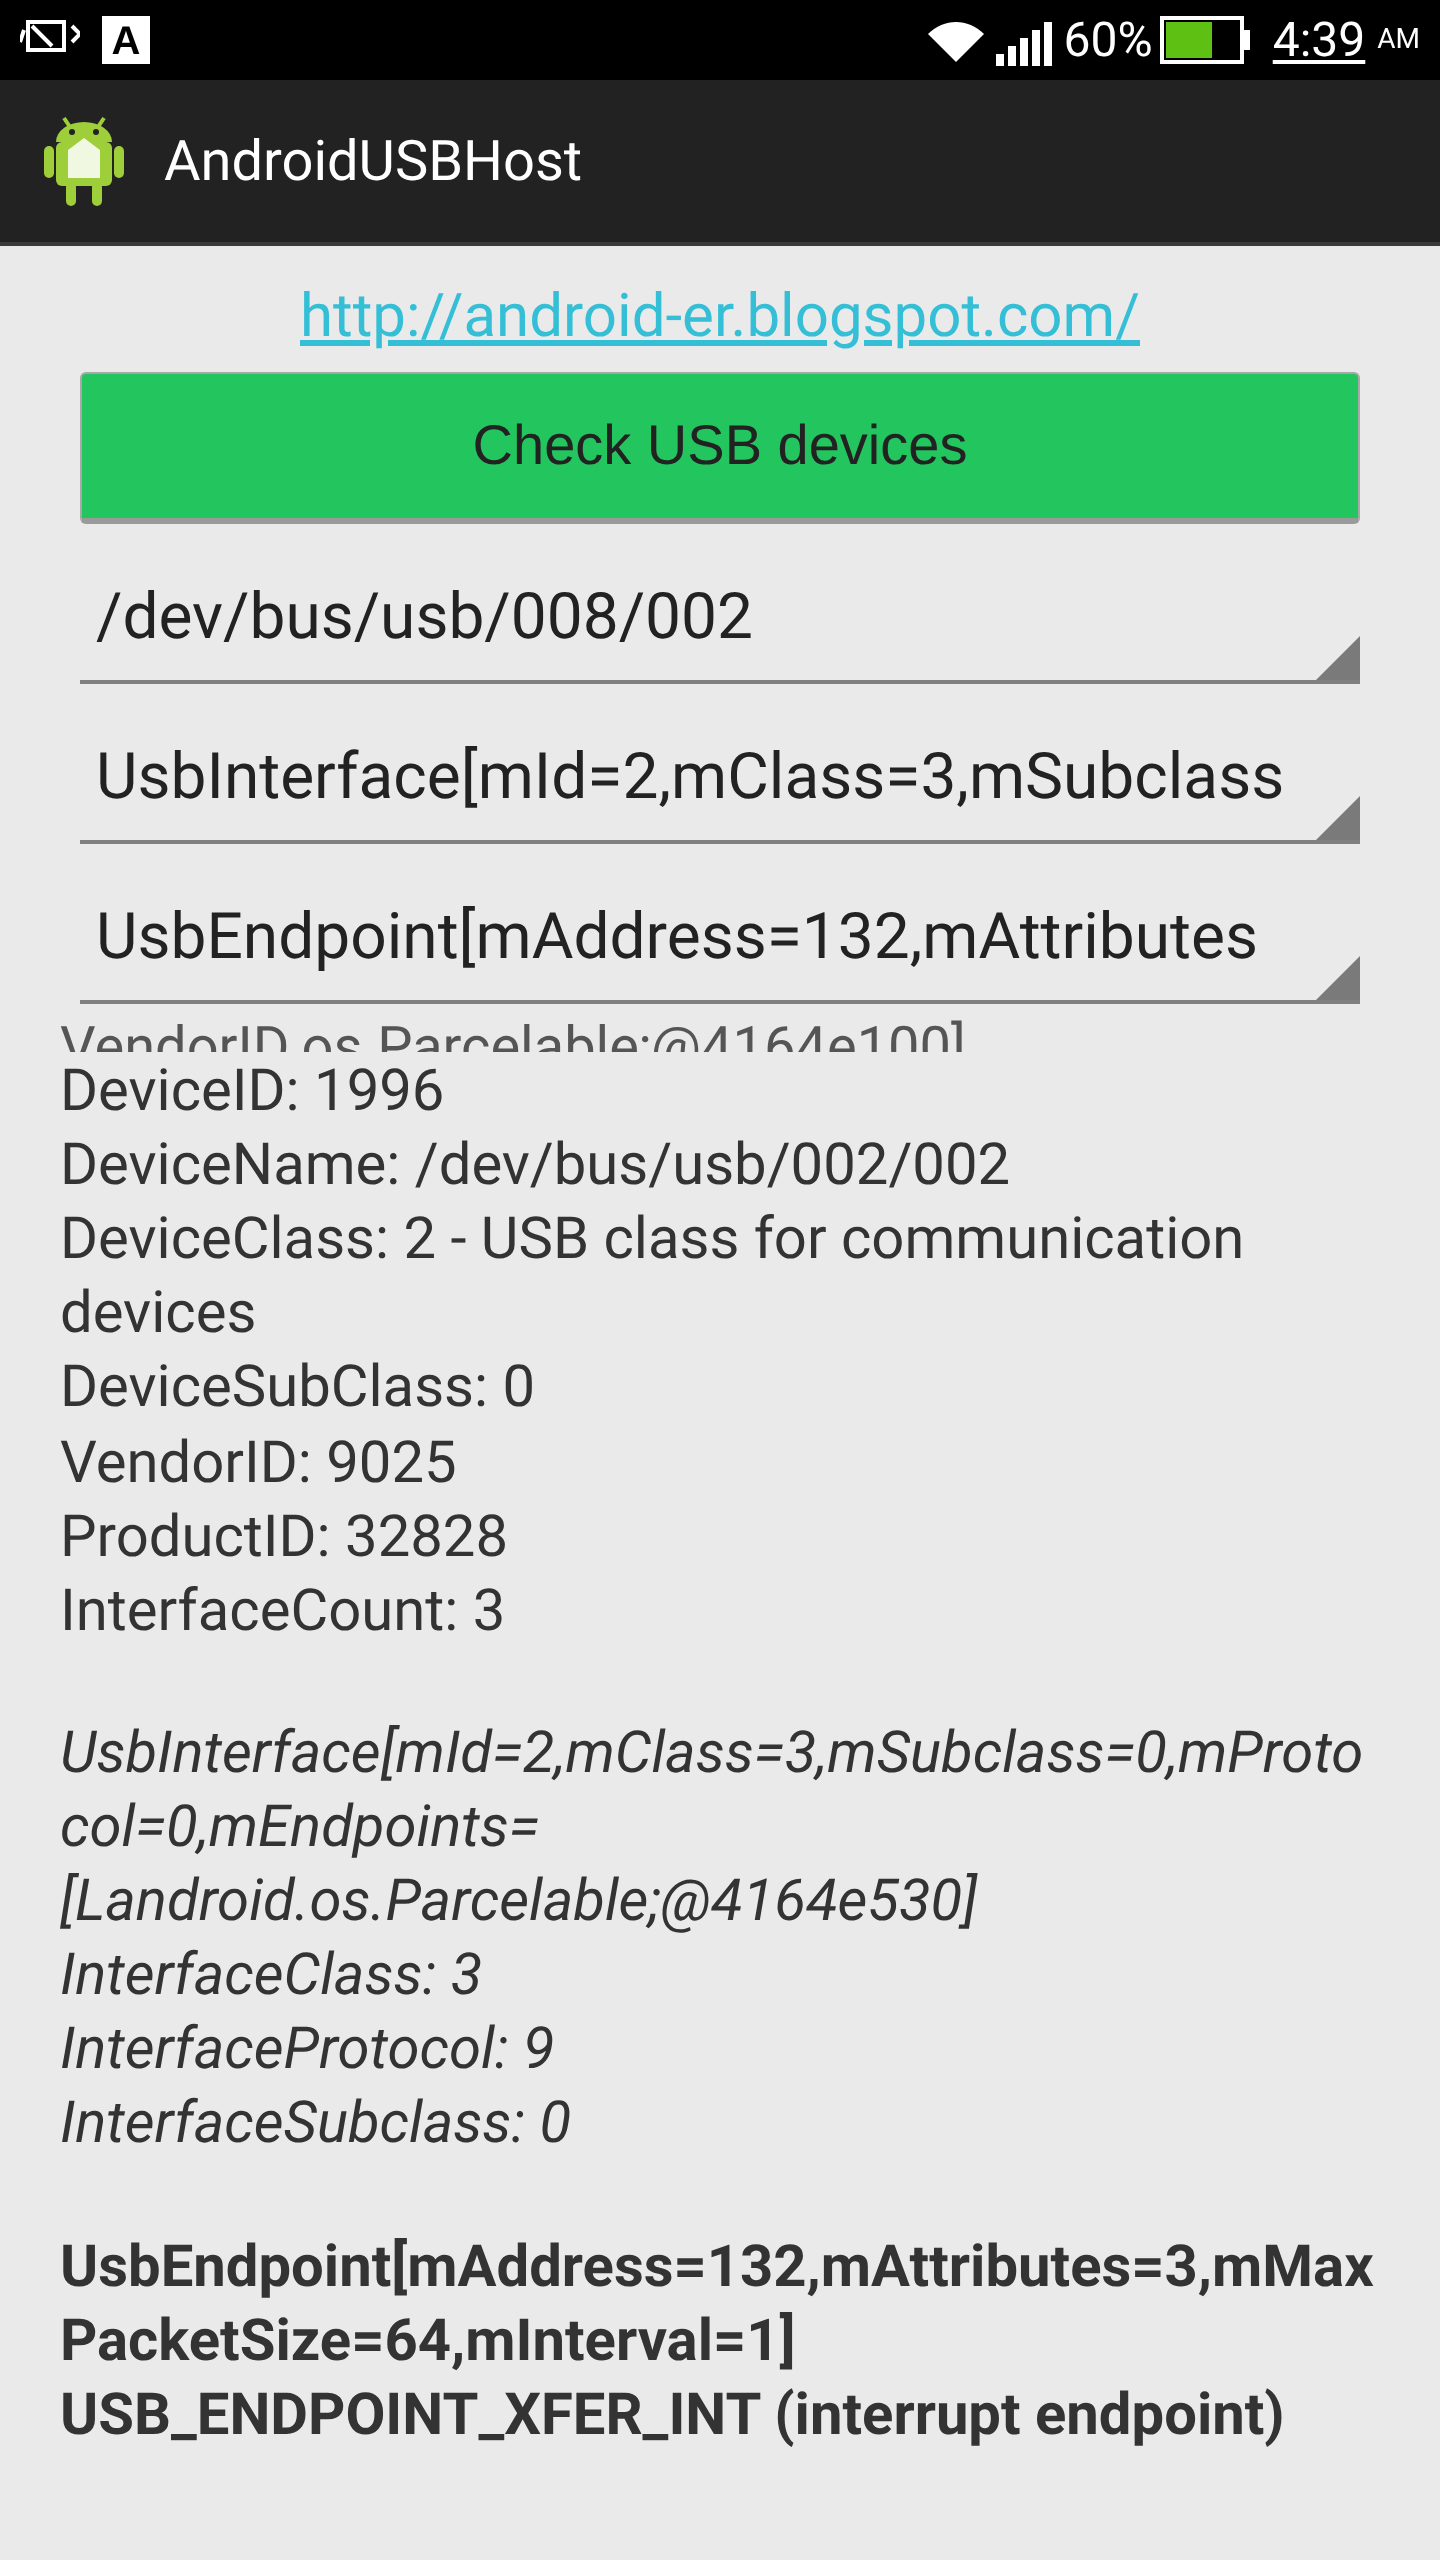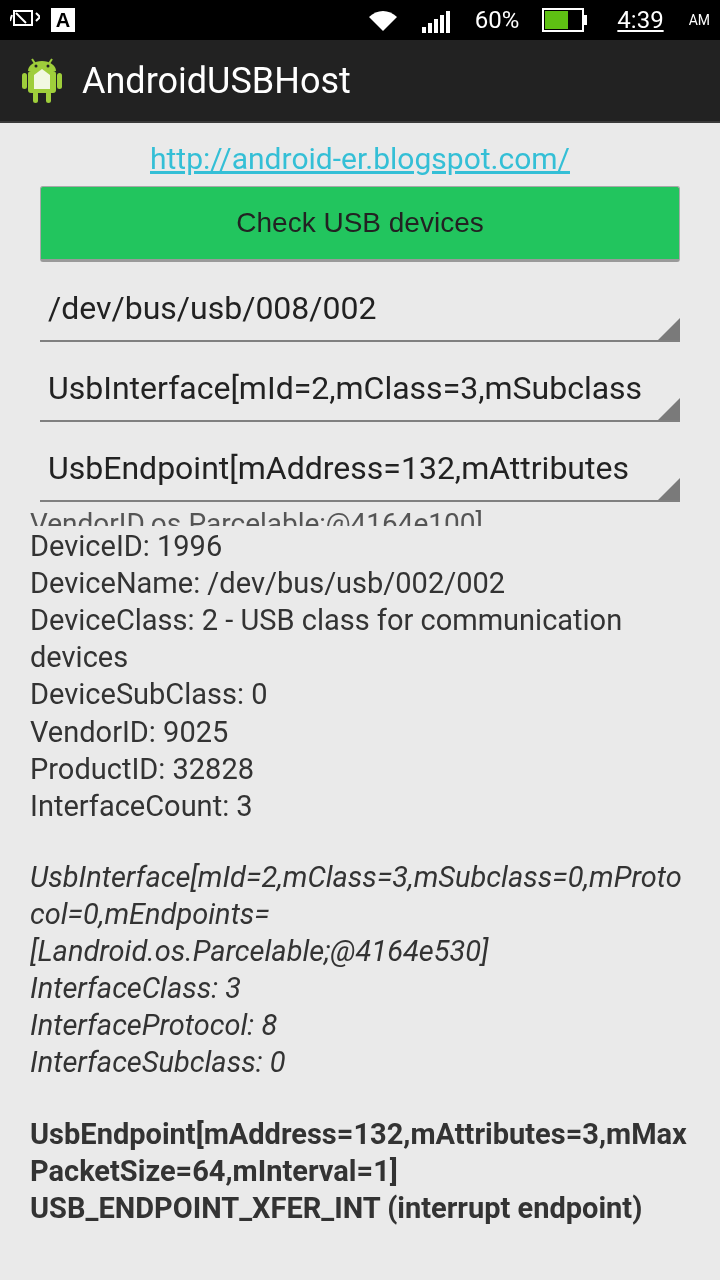--- a/index.html
+++ b/index.html
@@ -9,38 +9,38 @@
     background: #000;
     height: 40px;
     display: flex;
     align-items: center;
     justify-content: space-between;
     color: #fff;
     padding: 0 10px;
     font-size: 24px;
   }
   .status-left { display: flex; align-items: center; gap: 10px; }
-  .status-right { display: flex; align-items: center; gap: 23px; }
+  .status-right { display: flex; align-items: center; gap: 4px; }
   .status-right .time { margin-left: 6px; text-decoration: underline; }
   .status-right .ampm { font-size: 14px; margin-left: 2px; align-self: center; }
   
   .action-bar {
     background: #222;
     height: 83px;
     display: flex;
     align-items: center;
     padding: 0 14px;
     border-bottom: 2px solid #3a3a3a;
   }
   .app-icon {
     width: 56px; height: 56px;
     margin-right: 12px;
     position: relative;
   }
-  .app-title { color: #fff; font-size: 36px; font-weight: 400; }
+  .app-title { color: #fff; font-size: 28px; font-weight: 400; }
   
   .content { padding: 0; background: #eaeaea; height: calc(1280px - 123px); overflow: hidden; }
   
   .link-row { text-align: center; padding: 18px 0 10px 0; }
   .link-row a { color: #34bfd6; font-size: 30px; text-decoration: underline; }
   
   .big-button {
     display: block;
     margin: 0 40px 12px 40px;
     width: calc(100% - 80px);
@@ -193,20 +193,20 @@
     <div>DeviceID: 1996</div>
     <div>DeviceName: /dev/bus/usb/002/002</div>
     <div>DeviceClass: 2 - USB class for communication devices</div>
     <div>DeviceSubClass: 0</div>
     <div>VendorID: 9025</div>
     <div>ProductID: 32828</div>
     <div>InterfaceCount: 3</div>
     <div class="blank"></div>
     <div class="italic">UsbInterface[mId=2,mClass=3,mSubclass=0,mProtocol=0,mEndpoints=[Landroid.os.Parcelable;@4164e530]</div>
     <div class="italic">InterfaceClass: 3</div>
-    <div class="italic">InterfaceProtocol: 8</div>
+    <div class="italic">InterfaceProtocol: 9</div>
     <div class="italic">InterfaceSubclass: 0</div>
     <div class="blank"></div>
     <div class="bold">UsbEndpoint[mAddress=132,mAttributes=3,mMaxPacketSize=64,mInterval=1]</div>
     <div class="bold">USB_ENDPOINT_XFER_INT (interrupt endpoint)</div>
   </div>
 
 </div>
 
 </body></html>

